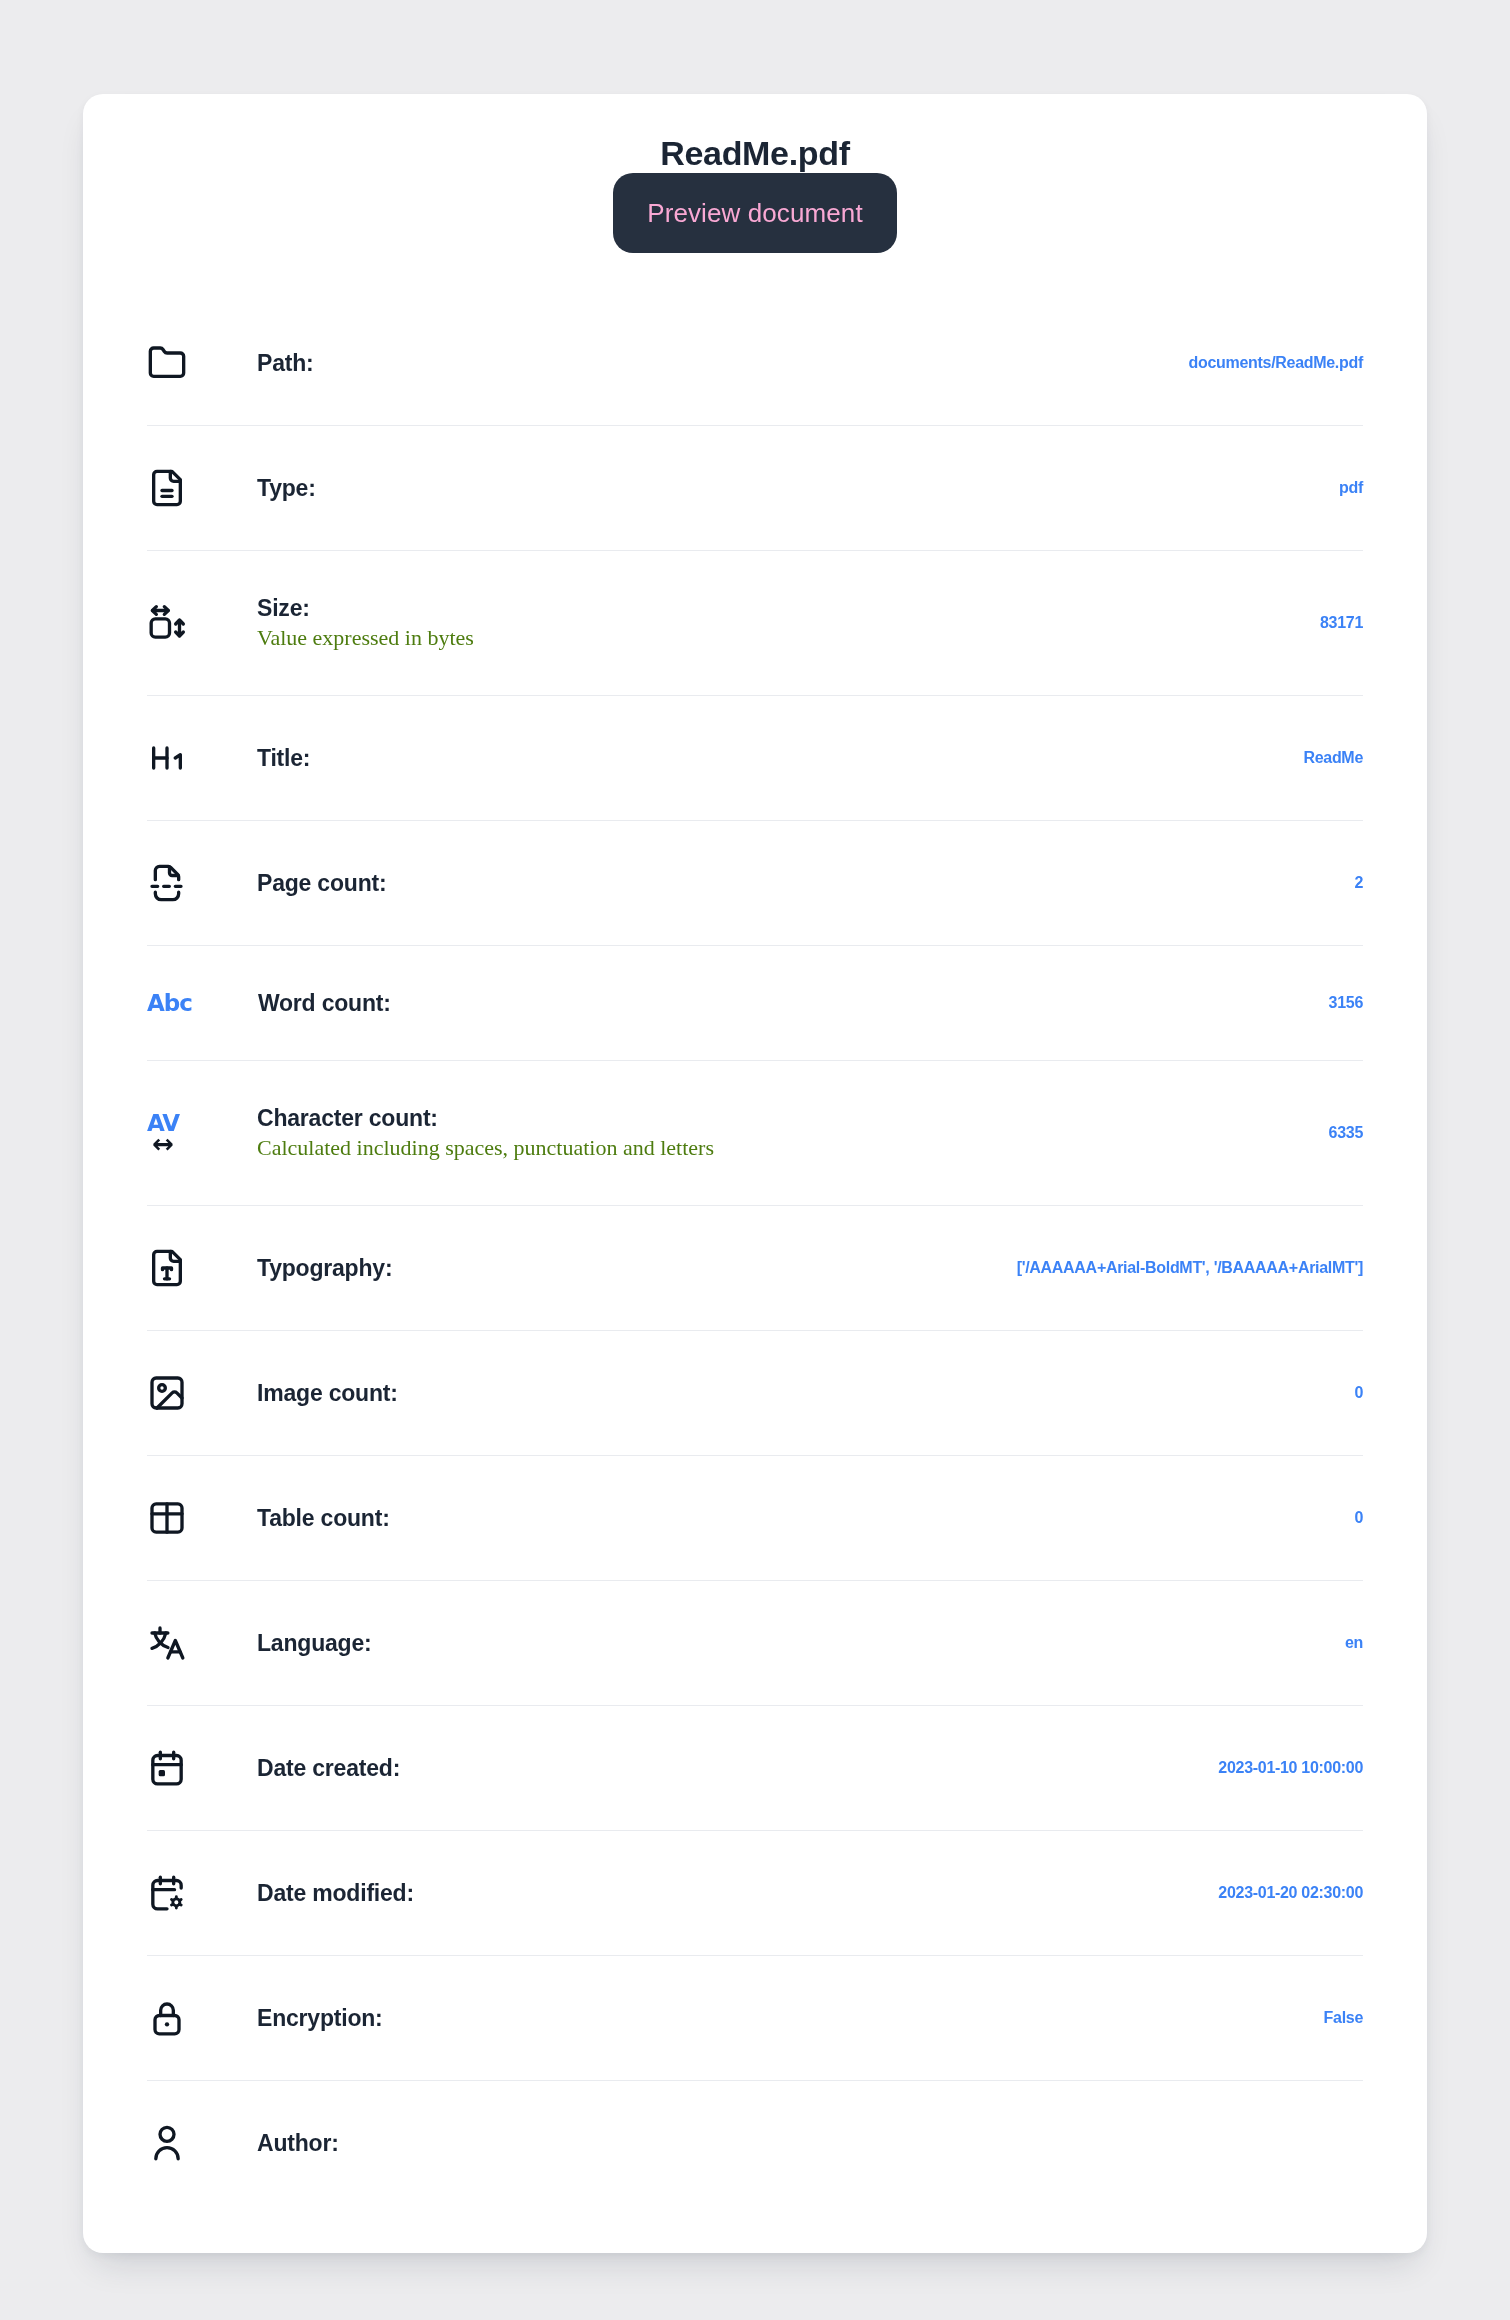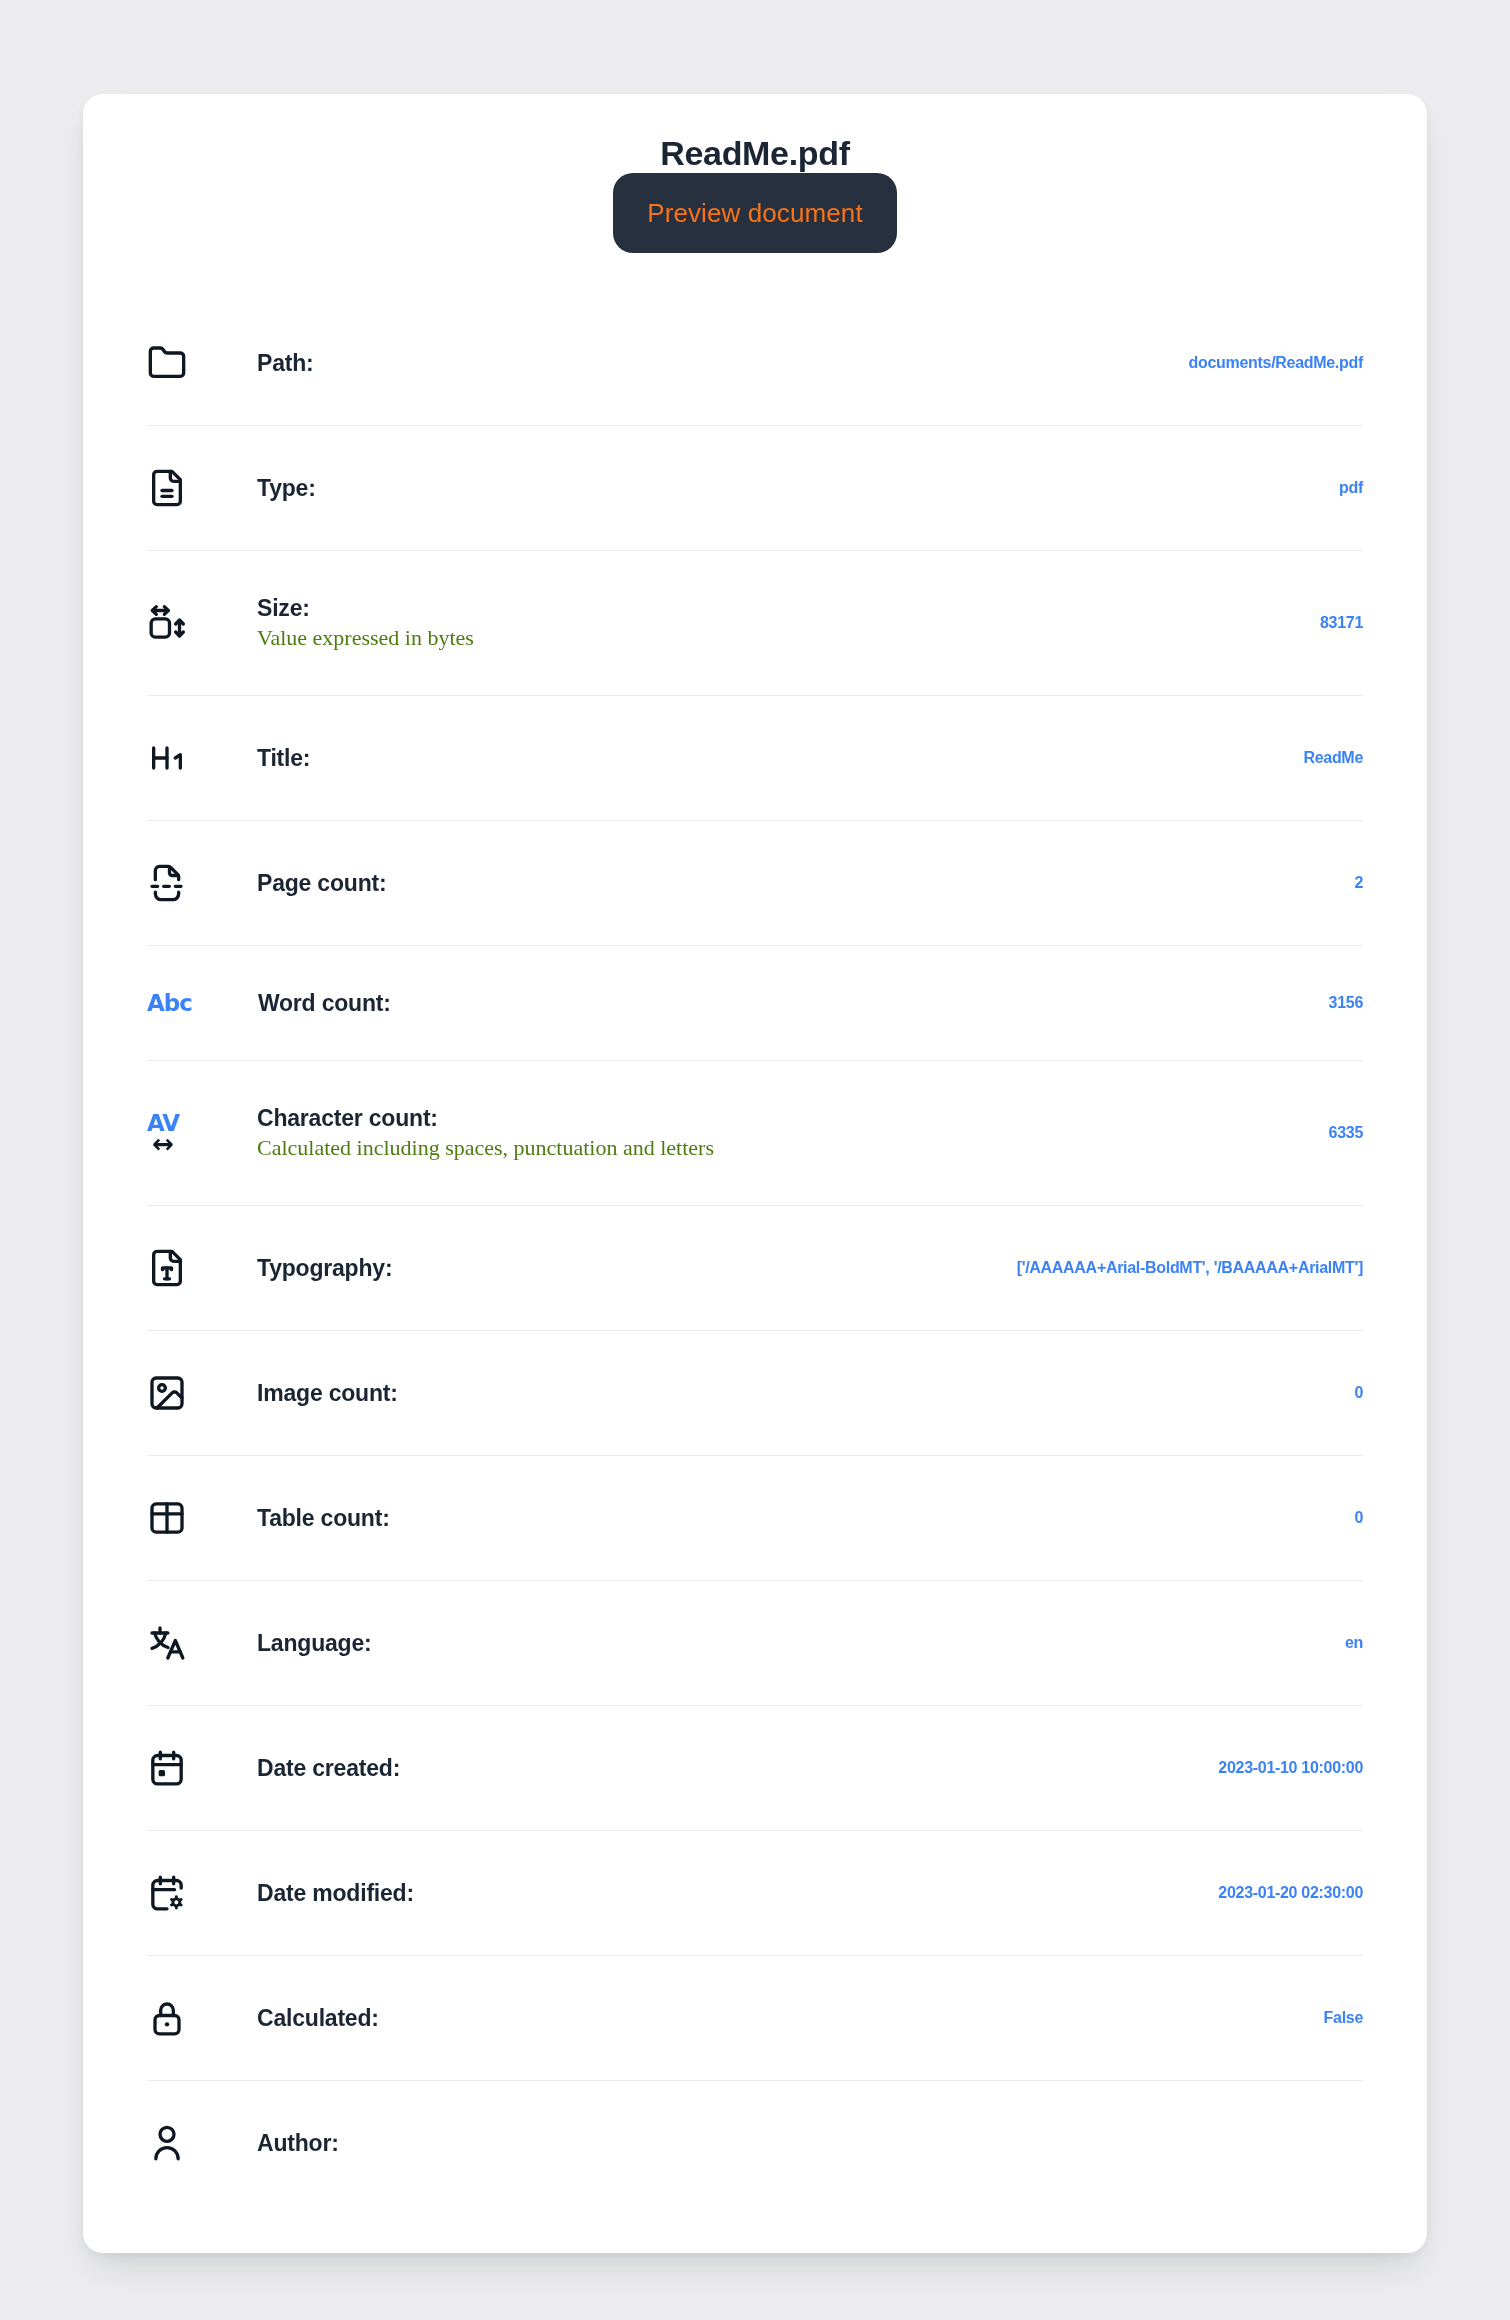--- a/index.html
+++ b/index.html
@@ -28,21 +28,21 @@
     flex-direction: column;
   }
   .doc-title {
     font-size: 34px;
     font-weight: 700;
     letter-spacing: -0.3px;
     color: #1b2534;
   }
   .preview-btn {
     background: #26303f;
-    color: #f97316;
+    color: #f9a8d4;
     border: none;
     border-radius: 20px;
     height: 80px;
     padding: 0 34px;
     font-size: 26px;
     font-family: inherit;
     cursor: pointer;
     letter-spacing: 0.1px;
   }
   .rows { display: block; }
@@ -328,21 +328,21 @@
 
     <div class="row">
       <span class="row-icon">
         <svg viewBox="0 0 24 24" fill="none" stroke="currentColor" stroke-width="2" stroke-linecap="round" stroke-linejoin="round">
             <rect x="4.8" y="10.5" width="14.4" height="11" rx="2.6"></rect>
             <path d="M8.2 10.5V7.4a3.8 3.8 0 0 1 7.6 0v3.1"></path>
             <circle cx="12" cy="15.8" r="1.3" fill="currentColor" stroke="none"></circle>
           </svg>
       </span>
       <div class="row-text">
-        <div class="row-label">Calculated:</div>
+        <div class="row-label">Encryption:</div>
       </div>
       <div class="row-value">False</div>
     </div>
 
     <div class="row">
       <span class="row-icon">
         <svg viewBox="0 0 24 24" fill="none" stroke="currentColor" stroke-width="2" stroke-linecap="round" stroke-linejoin="round">
             <circle cx="12" cy="6.8" r="4.2"></circle>
             <path d="M5.3 21.5a6.7 6.7 0 0 1 13.4 0"></path>
           </svg>

